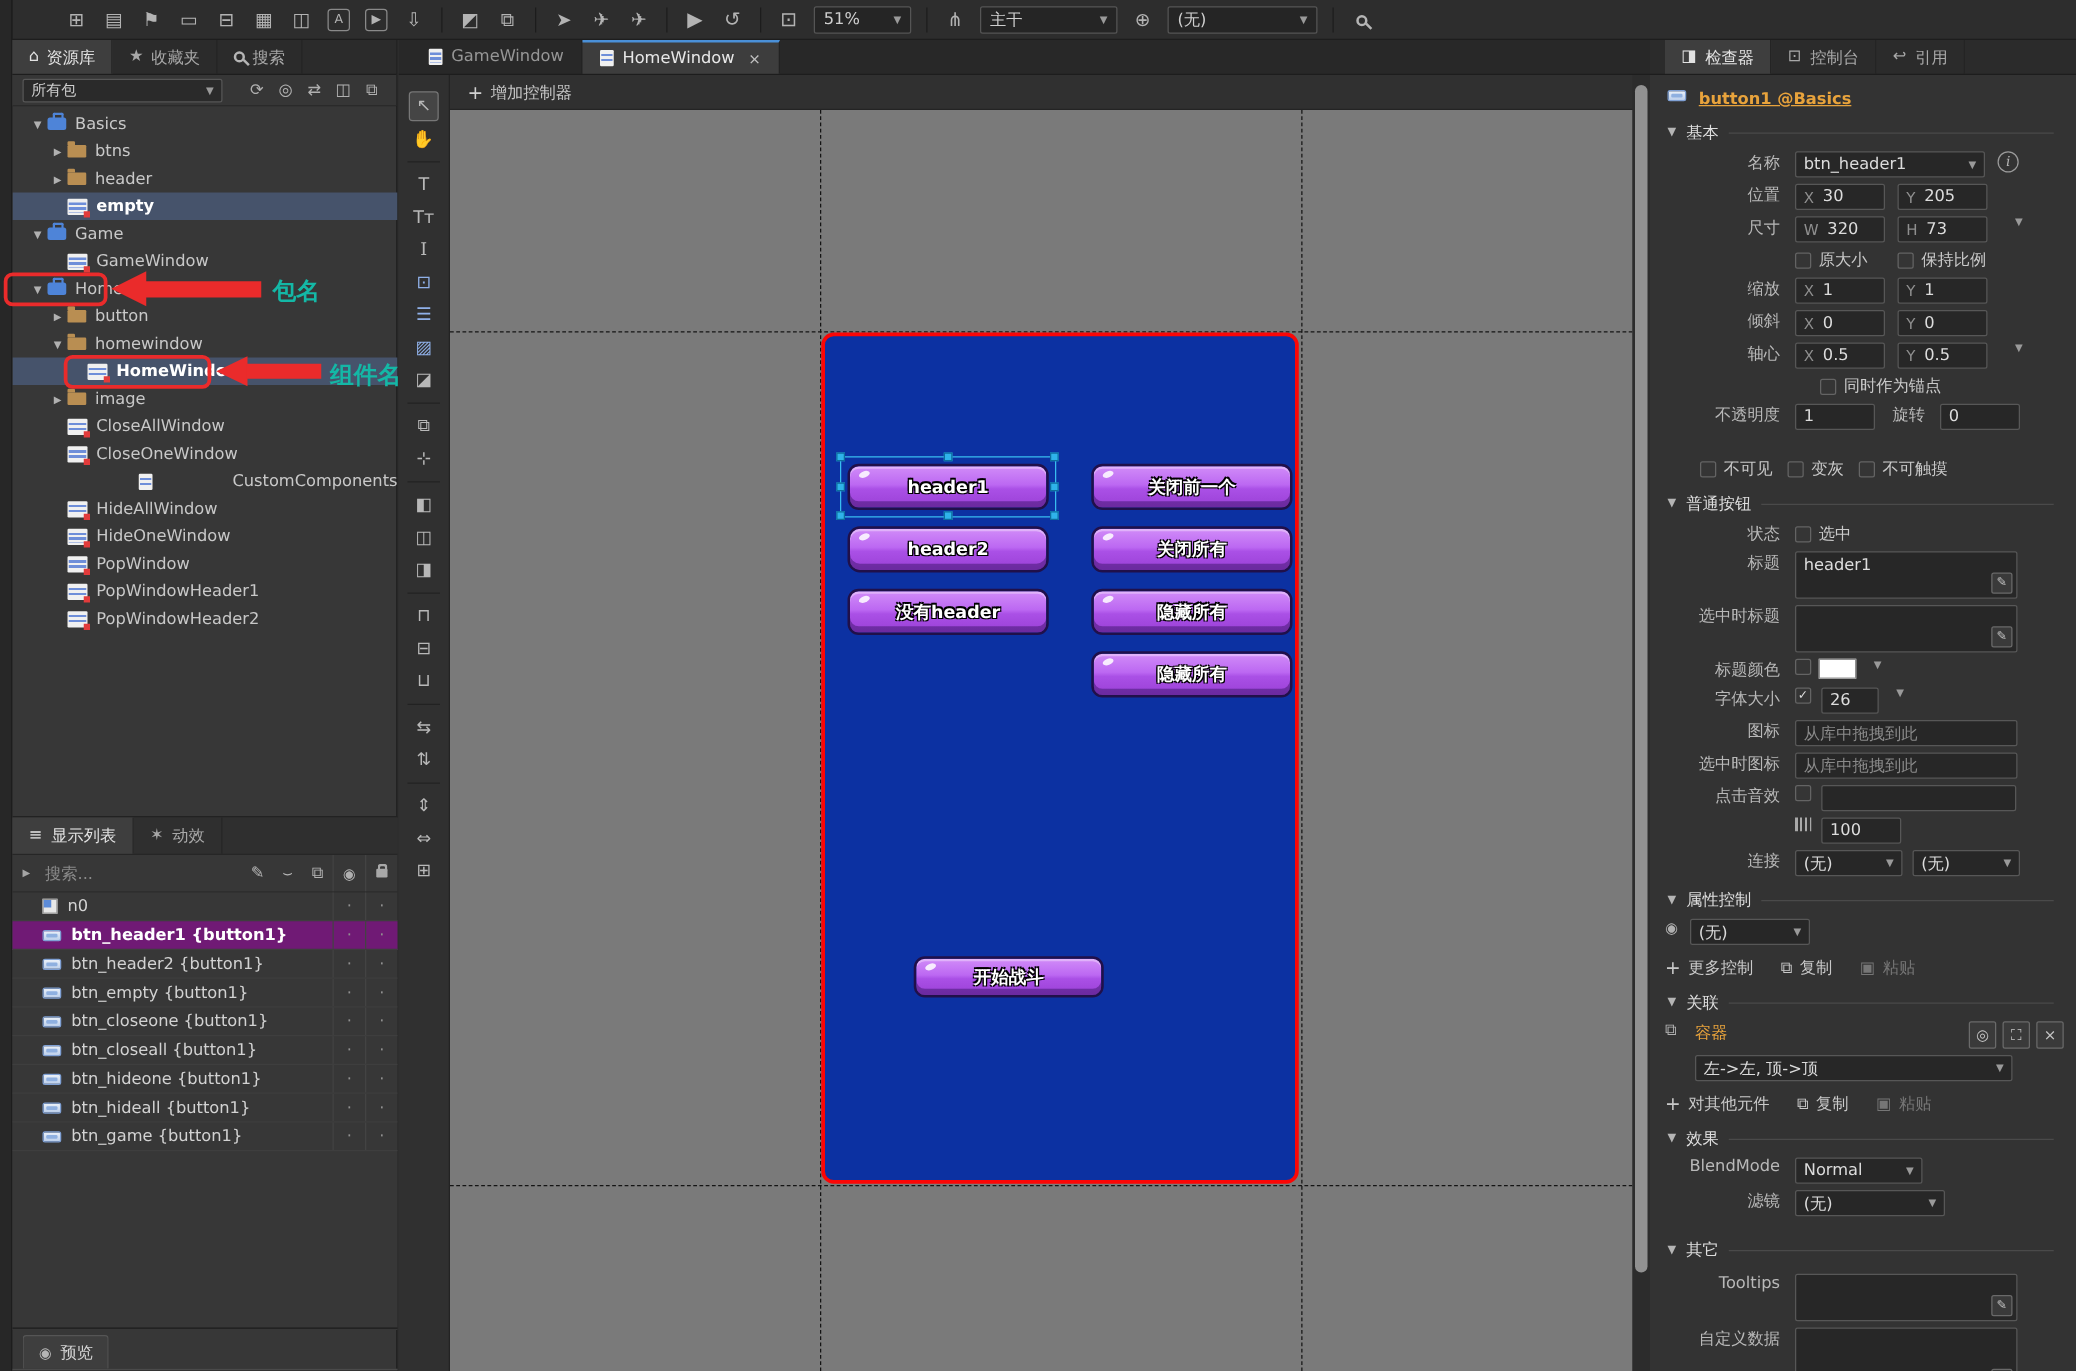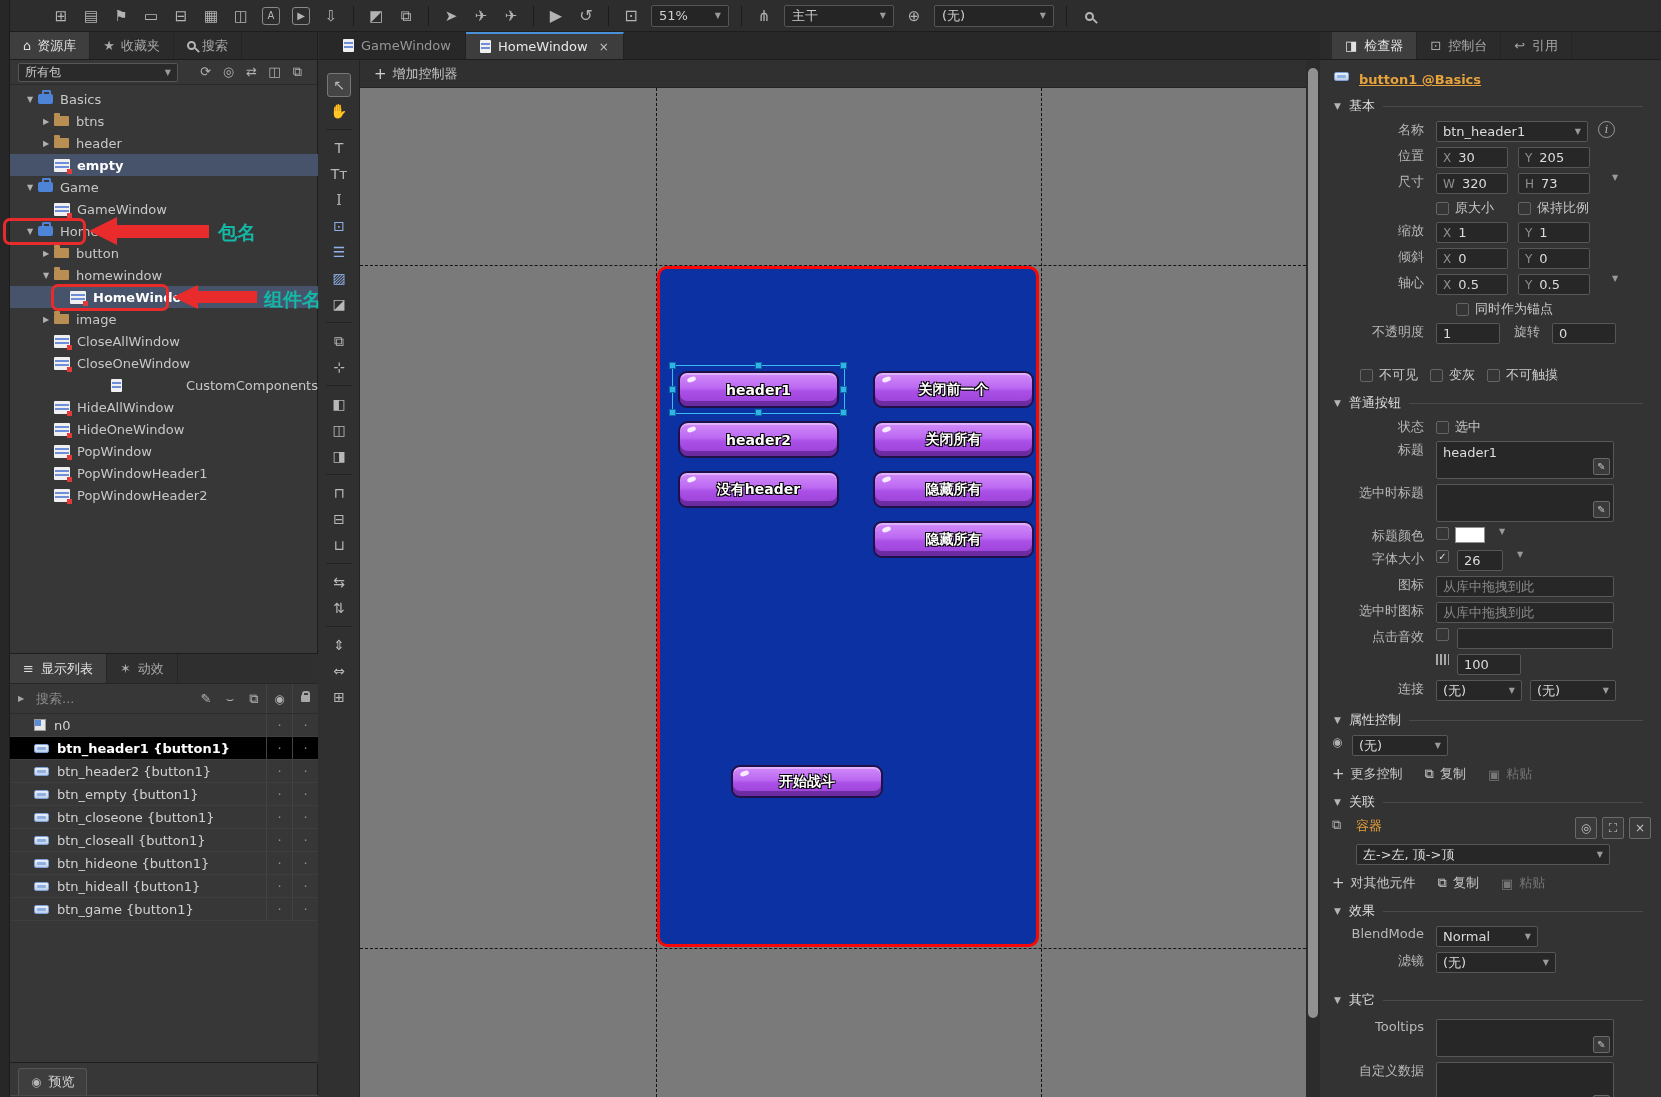--- a/index.html
+++ b/index.html
@@ -77,21 +77,21 @@
   .dtabs{height:30px;display:flex;background:#2f2f2f;border-bottom:1px solid #262626;}
   .dtab{display:flex;align-items:center;gap:7px;padding:0 13px;color:#a8a8a8;font-size:13px;border-right:1px solid #262626;}
   .dtab.active{background:#3e3e3e;color:#e2e2e2;}
   .dsearch{height:30px;display:flex;align-items:center;border-bottom:1px solid #2c2c2c;padding-left:8px;}
   .dsearch .arrow{font-size:8px;color:#a5a5a5;width:18px;}
   .dsearch .ph{color:#8a8a8a;flex:1;}
   .dsearch .tico{font-size:13px;width:24px;margin:0;}
   .dcol{width:26px;border-left:1px solid #434343;align-self:stretch;display:flex;align-items:center;justify-content:center;}
   .drow{height:23px;display:flex;align-items:center;border-bottom:1px solid #3e3e3e;padding-left:24px;font-size:13px;}
   .drow .lbl{margin-left:8px;flex:1;white-space:nowrap;color:#d2d2d2;}
-  .drow.sel{background:#000000;}
+  .drow.sel{background:#701a75;}
   .drow.sel .lbl{color:#fff;font-weight:bold;}
   .drow .dot{width:26px;border-left:1px solid #434343;align-self:stretch;display:flex;align-items:center;justify-content:center;color:#909090;}
 
   
   .pv-divider{position:absolute;left:0;top:1030px;width:308px;height:1px;background:#1d1d1d;}
   .pv-tab{position:absolute;left:8px;top:1036px;height:27px;display:flex;align-items:center;gap:7px;background:#3e3e3e;
           border:1px solid #555;border-bottom:none;padding:0 12px;color:#d5d5d5;border-radius:3px 3px 0 0;}
   .statusbar{position:absolute;left:0;top:1063px;width:308px;height:34px;background:#333;border-top:1px solid #4a4a4a;
              display:flex;align-items:center;padding:0 12px;gap:16px;color:#bdbdbd;}
 

